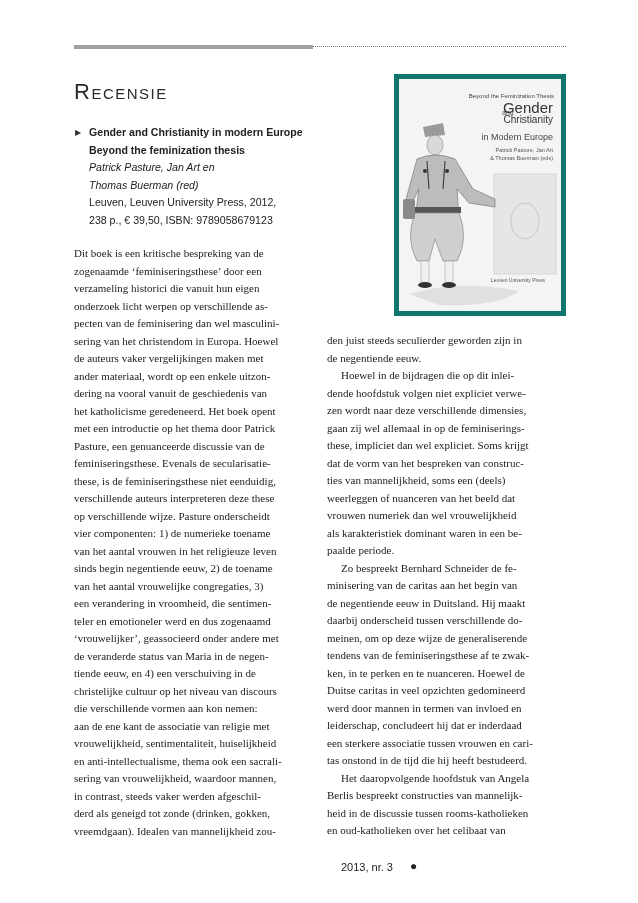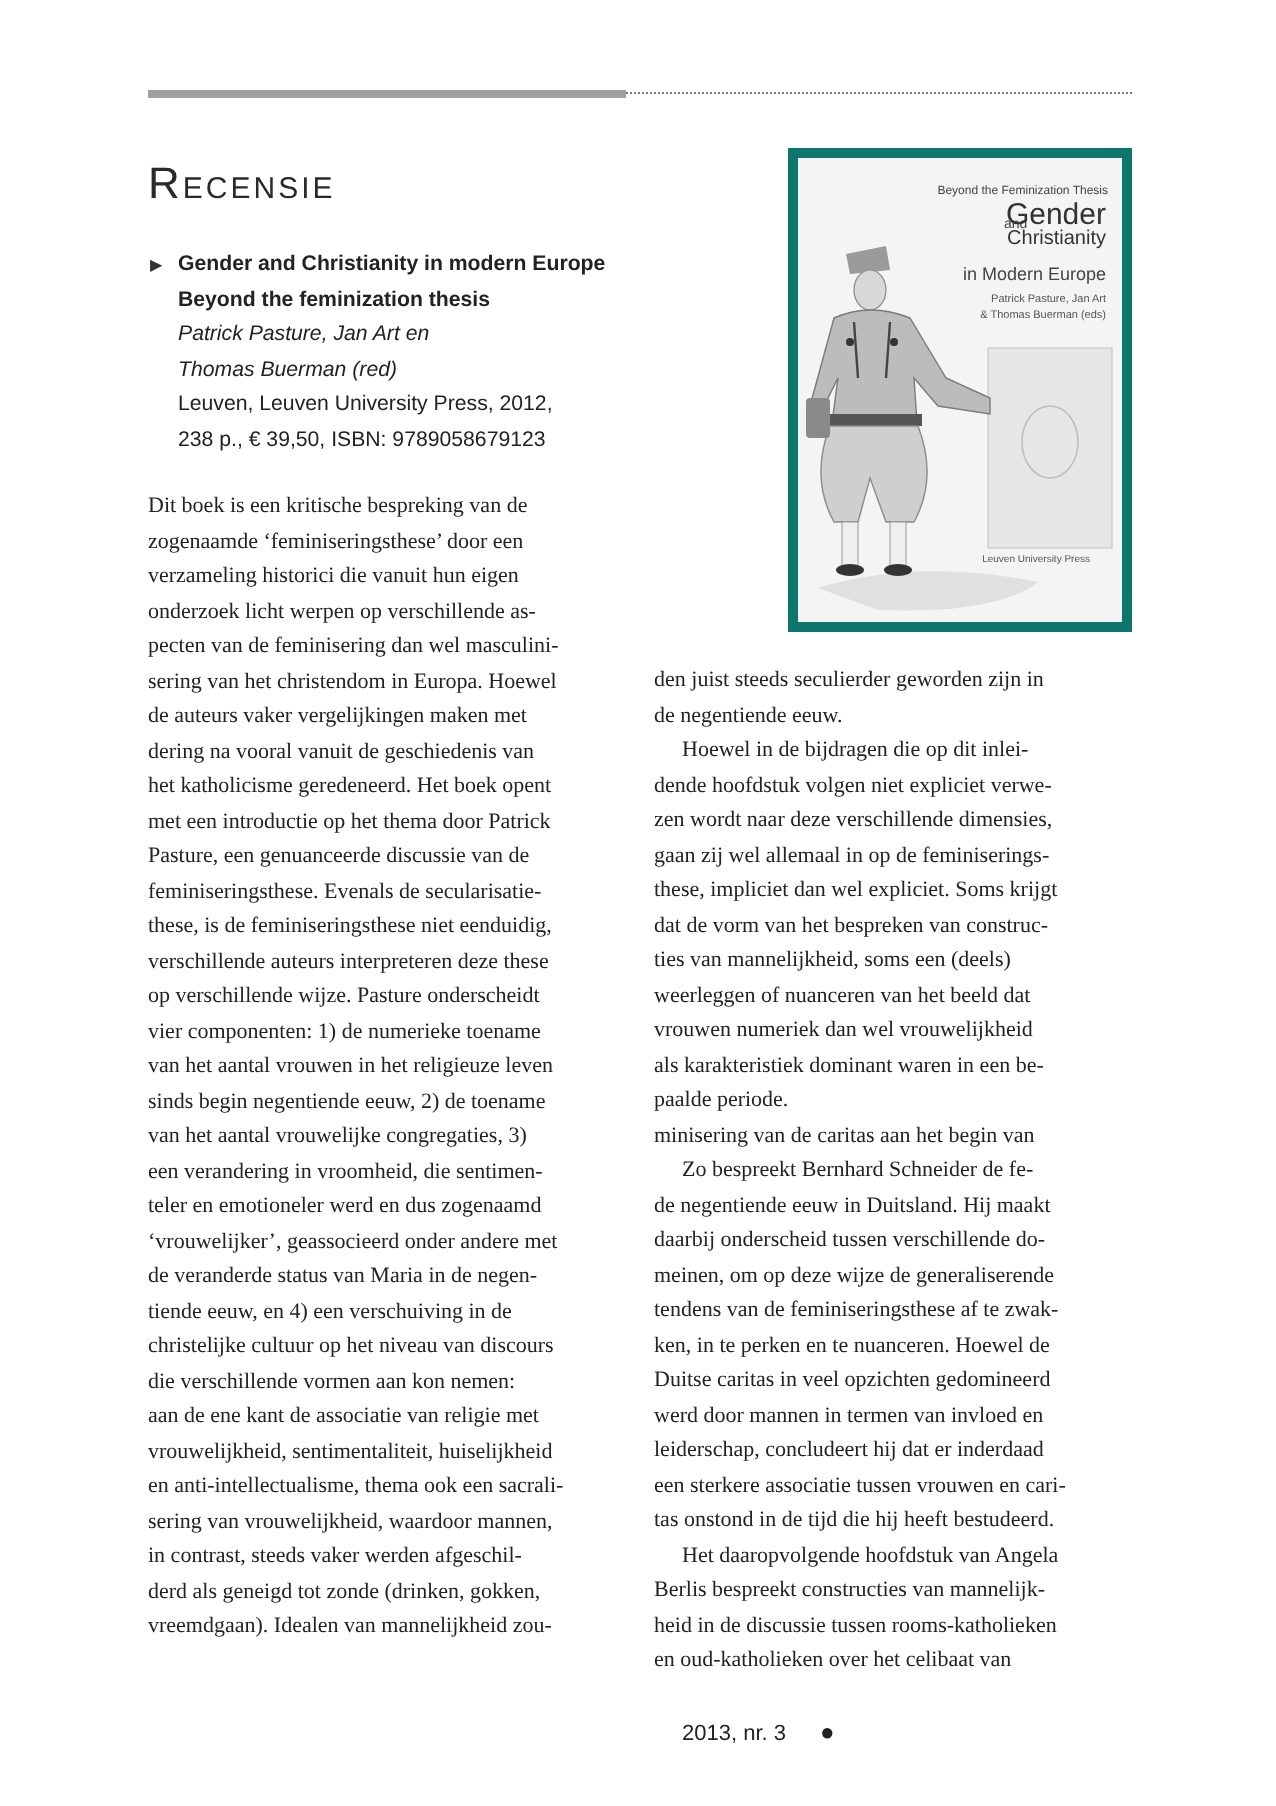--- a/index.html
+++ b/index.html
@@ -112,20 +112,21 @@
 </div>
 
 <div class="col col-left" id="col-left">
     <span class="line">Dit boek is een kritische bespreking van de</span>
     <span class="line">zogenaamde ‘feminiseringsthese’ door een</span>
     <span class="line">verzameling historici die vanuit hun eigen</span>
     <span class="line">onderzoek licht werpen op verschillende as-</span>
     <span class="line">pecten van de feminisering dan wel masculini-</span>
     <span class="line">sering van het christendom in Europa. Hoewel</span>
     <span class="line">de auteurs vaker vergelijkingen maken met</span>
+    <span class="line">ander materiaal, wordt op een enkele uitzon-</span>
     <span class="line">dering na vooral vanuit de geschiedenis van</span>
     <span class="line">het katholicisme geredeneerd. Het boek opent</span>
     <span class="line">met een introductie op het thema door Patrick</span>
     <span class="line">Pasture, een genuanceerde discussie van de</span>
     <span class="line">feminiseringsthese. Evenals de secularisatie-</span>
     <span class="line">these, is de feminiseringsthese niet eenduidig,</span>
     <span class="line">verschillende auteurs interpreteren deze these</span>
     <span class="line">op verschillende wijze. Pasture onderscheidt</span>
     <span class="line">vier componenten: 1) de numerieke toename</span>
     <span class="line">van het aantal vrouwen in het religieuze leven</span>
@@ -153,22 +154,22 @@
     <span class="line">dende hoofdstuk volgen niet expliciet verwe-</span>
     <span class="line">zen wordt naar deze verschillende dimensies,</span>
     <span class="line">gaan zij wel allemaal in op de feminiserings-</span>
     <span class="line">these, impliciet dan wel expliciet. Soms krijgt</span>
     <span class="line">dat de vorm van het bespreken van construc-</span>
     <span class="line">ties van mannelijkheid, soms een (deels)</span>
     <span class="line">weerleggen of nuanceren van het beeld dat</span>
     <span class="line">vrouwen numeriek dan wel vrouwelijkheid</span>
     <span class="line">als karakteristiek dominant waren in een be-</span>
     <span class="line">paalde periode.</span>
+    <span class="line indent">Zo bespreekt Bernhard Schneider de fe-</span>
     <span class="line">minisering van de caritas aan het begin van</span>
-    <span class="line indent">Zo bespreekt Bernhard Schneider de fe-</span>
     <span class="line">de negentiende eeuw in Duitsland. Hij maakt</span>
     <span class="line">daarbij onderscheid tussen verschillende do-</span>
     <span class="line">meinen, om op deze wijze de generaliserende</span>
     <span class="line">tendens van de feminiseringsthese af te zwak-</span>
     <span class="line">ken, in te perken en te nuanceren. Hoewel de</span>
     <span class="line">Duitse caritas in veel opzichten gedomineerd</span>
     <span class="line">werd door mannen in termen van invloed en</span>
     <span class="line">leiderschap, concludeert hij dat er inderdaad</span>
     <span class="line">een sterkere associatie tussen vrouwen en cari-</span>
     <span class="line">tas onstond in de tijd die hij heeft bestudeerd.</span>

